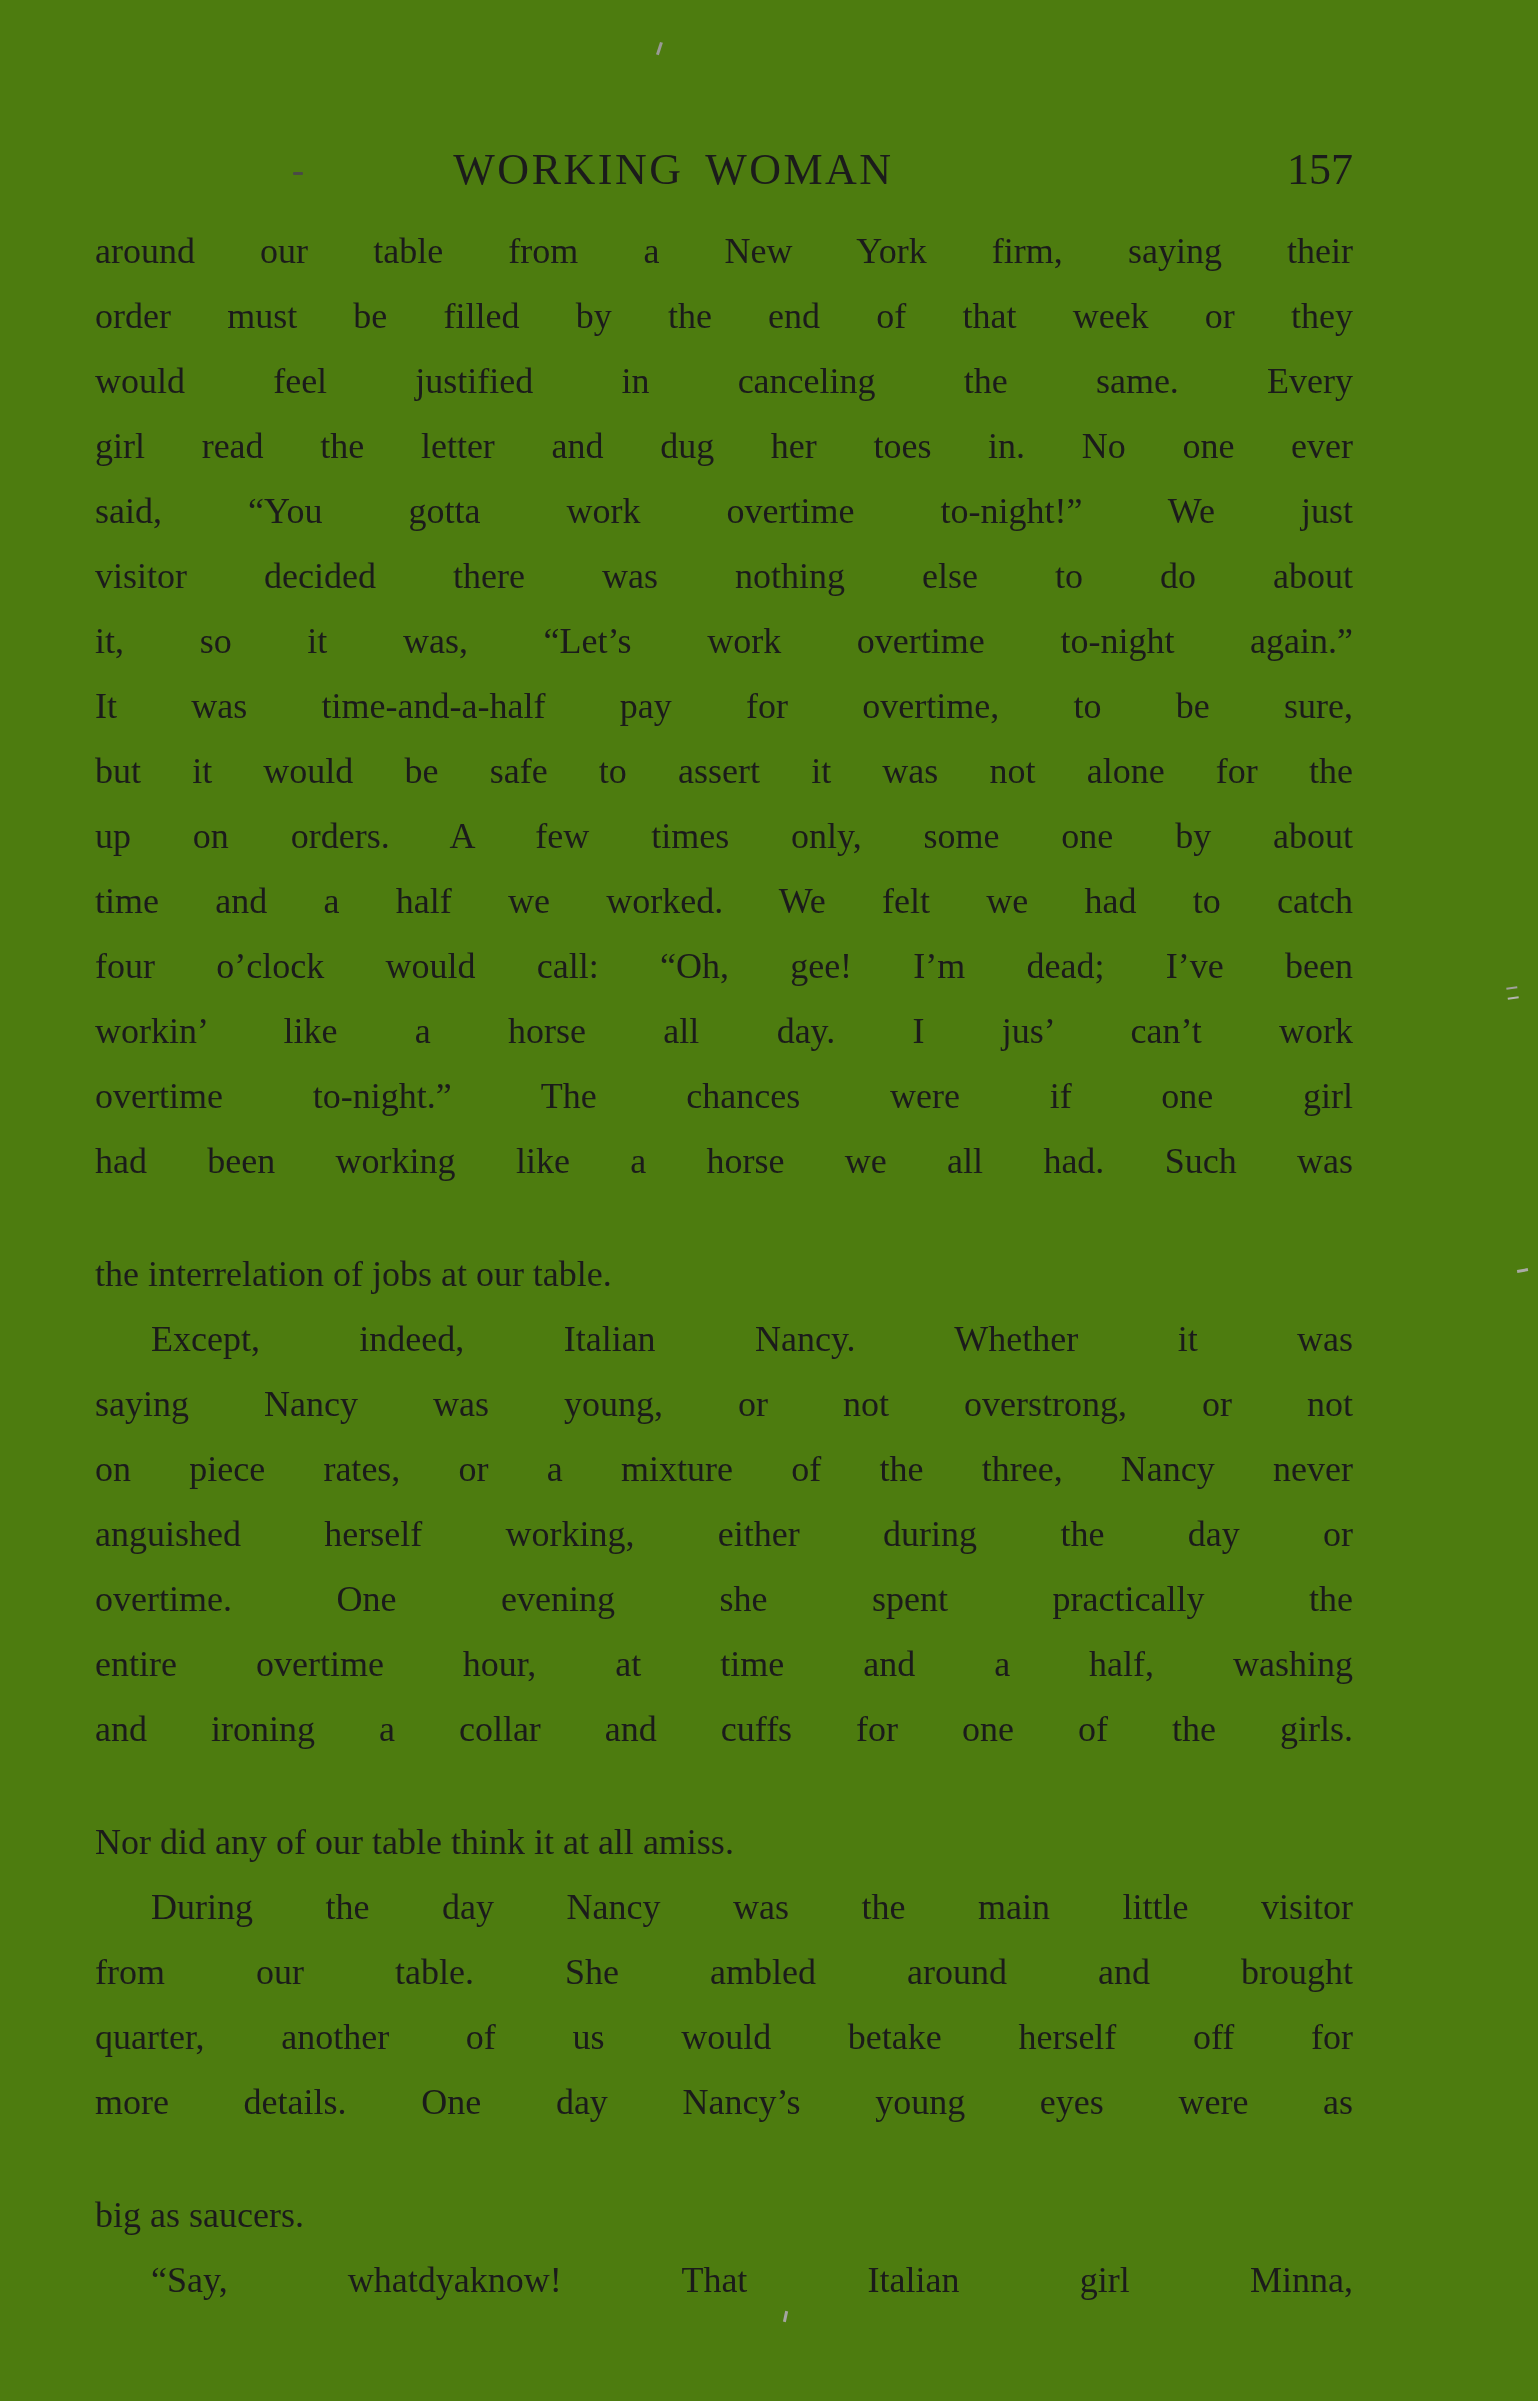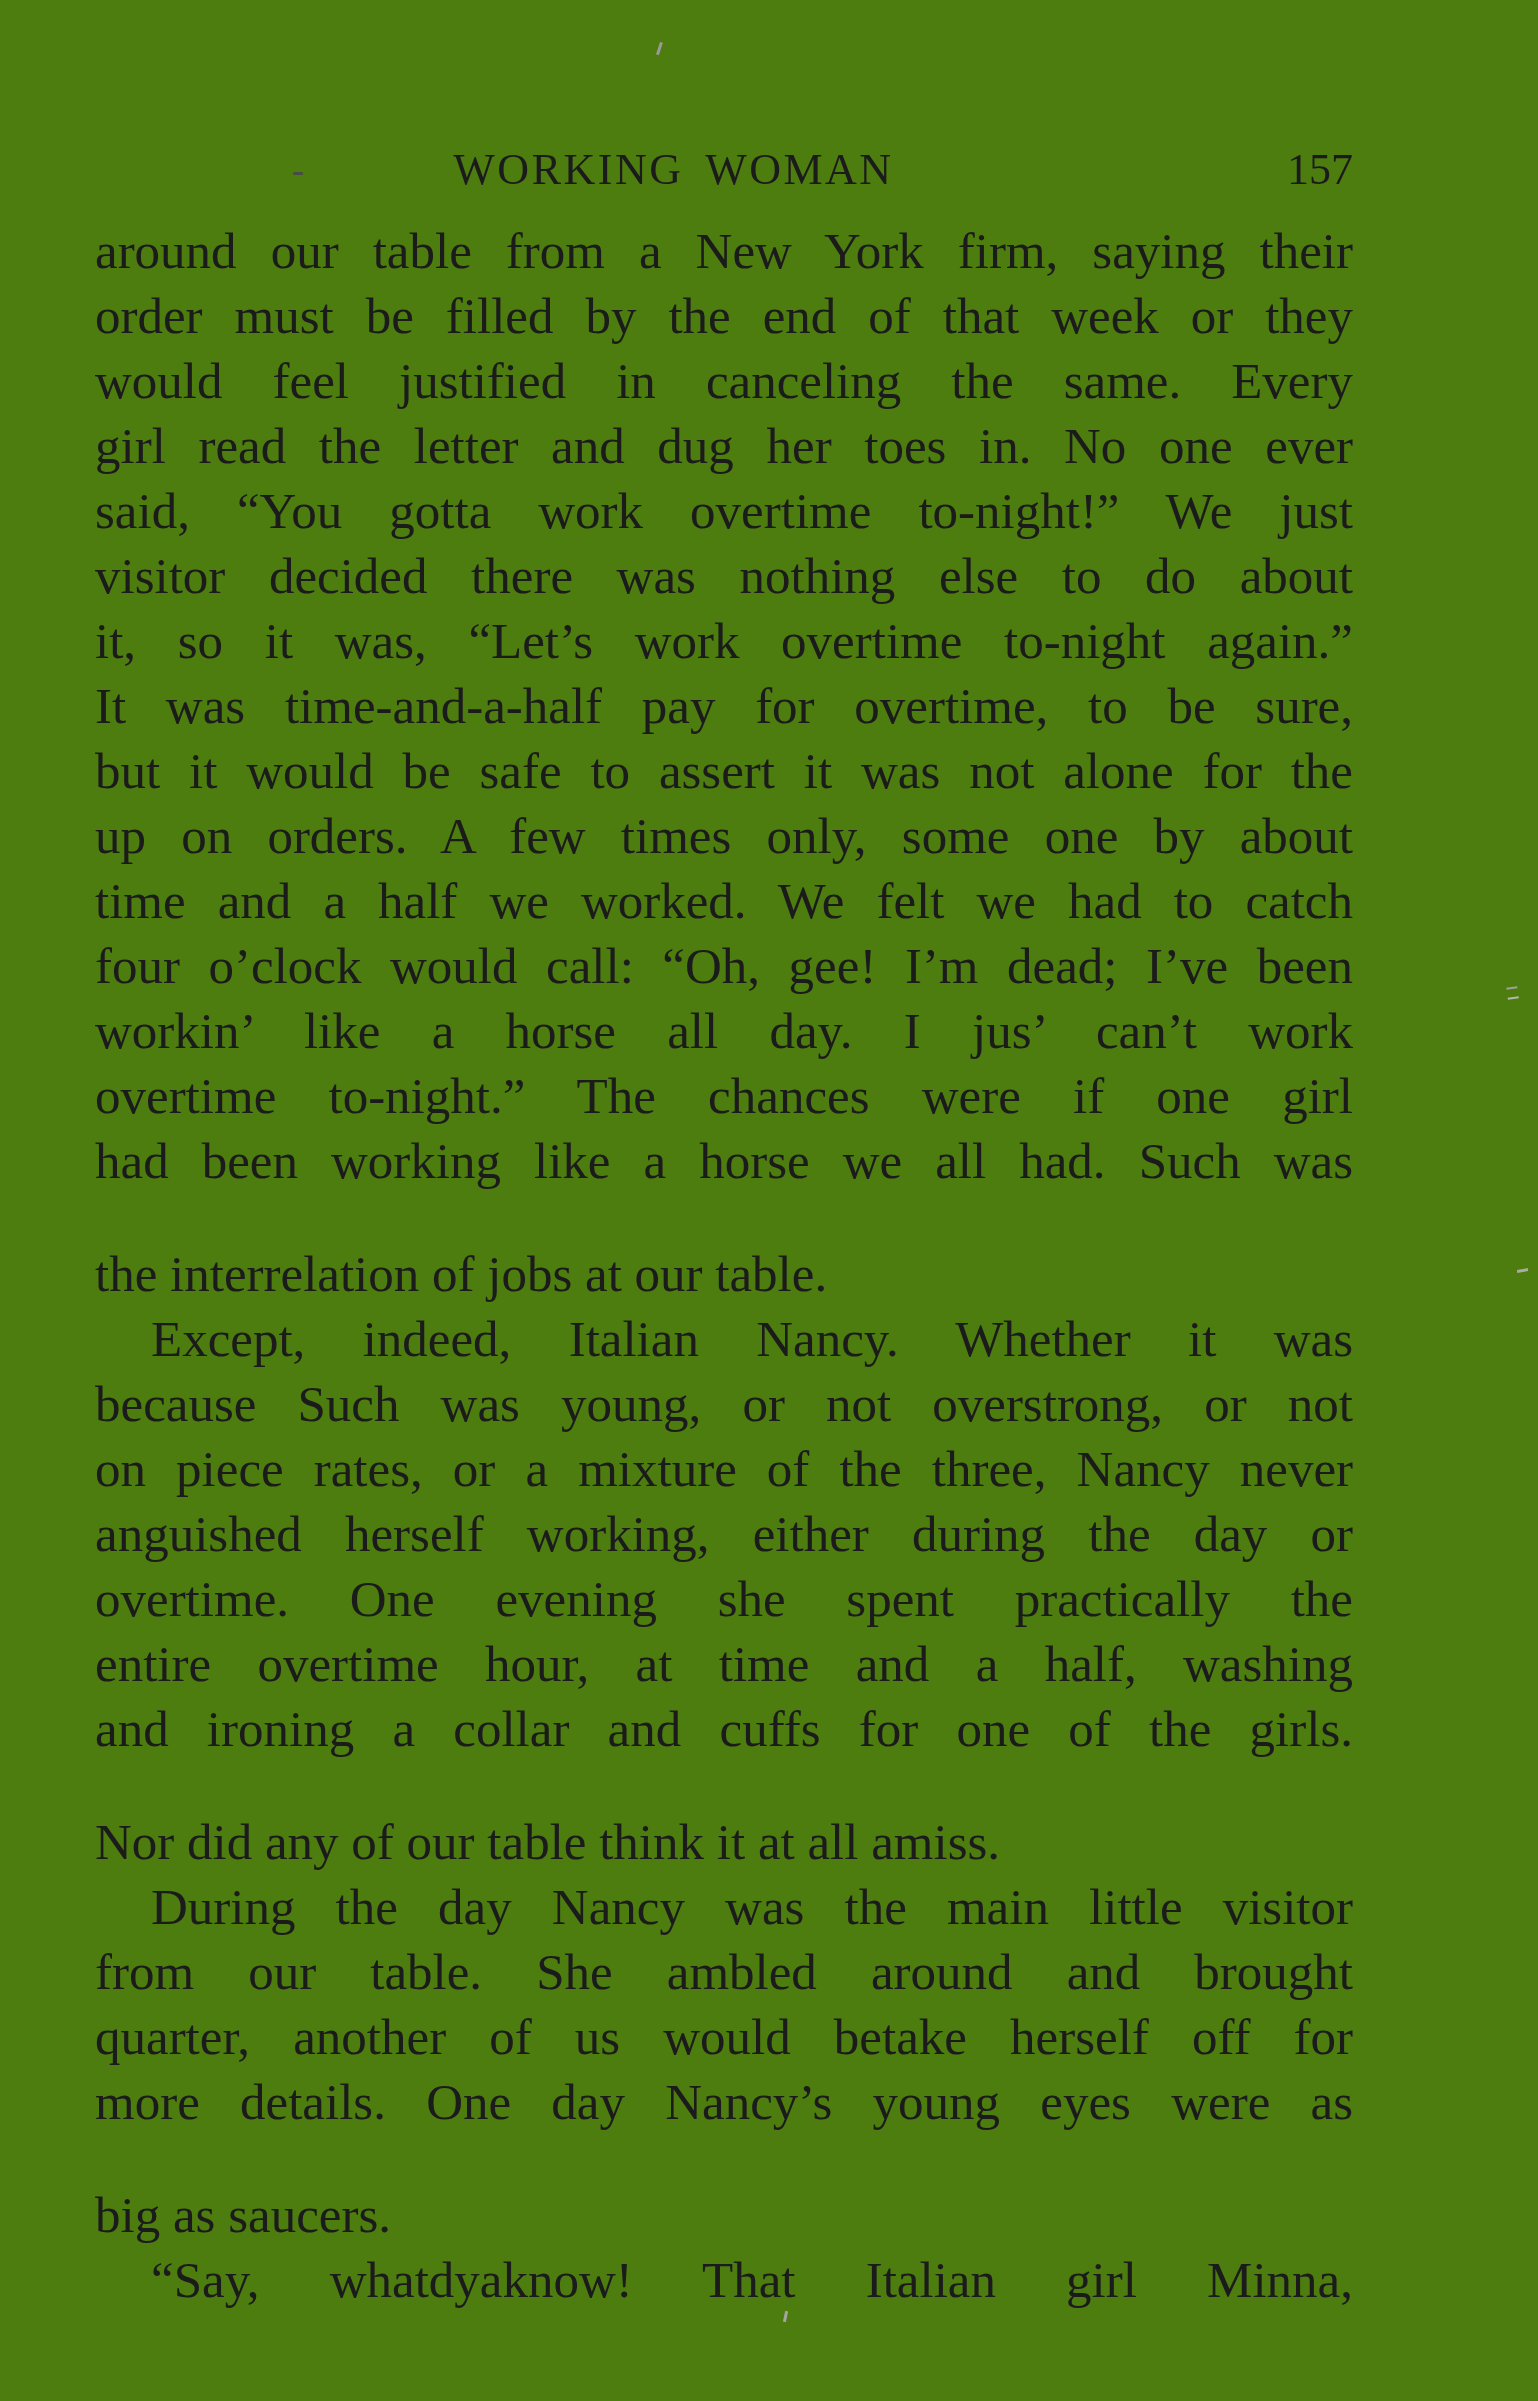--- a/index.html
+++ b/index.html
@@ -36,21 +36,21 @@
   .header-page-number {
     position: absolute;
     right: 0;
     top: 0;
   }
   .page-body {
     position: absolute;
     left: 95px;
     top: 219px;
     width: 1258px;
-    font-size: 51px;
+    font-size: 36px;
     line-height: 65px;
   }
   .paragraph {
     margin: 0;
   }
   .line {
     text-align: justify;
     text-align-last: justify;
     white-space: normal;
   }
@@ -134,21 +134,21 @@
         <div class="line">up on orders. A few times only, some one by about</div>
         <div class="line">time and a half we worked. We felt we had to catch</div>
         <div class="line">four o’clock would call: “Oh, gee! I’m dead; I’ve been</div>
         <div class="line">workin’ like a horse all day. I jus’ can’t work</div>
         <div class="line">overtime to-night.” The chances were if one girl</div>
         <div class="line">had been working like a horse we all had. Such was</div>
         <div class="line line-end">the interrelation of jobs at our table.</div>
       </div>
       <div class="paragraph">
         <div class="line indent">Except, indeed, Italian Nancy. Whether it was</div>
-        <div class="line">because Such was young, or not overstrong, or not</div>
+        <div class="line">saying Nancy was young, or not overstrong, or not</div>
         <div class="line">on piece rates, or a mixture of the three, Nancy never</div>
         <div class="line">anguished herself working, either during the day or</div>
         <div class="line">overtime. One evening she spent practically the</div>
         <div class="line">entire overtime hour, at time and a half, washing</div>
         <div class="line">and ironing a collar and cuffs for one of the girls.</div>
         <div class="line line-end">Nor did any of our table think it at all amiss.</div>
       </div>
       <div class="paragraph">
         <div class="line indent">During the day Nancy was the main little visitor</div>
         <div class="line">from our table. She ambled around and brought</div>

